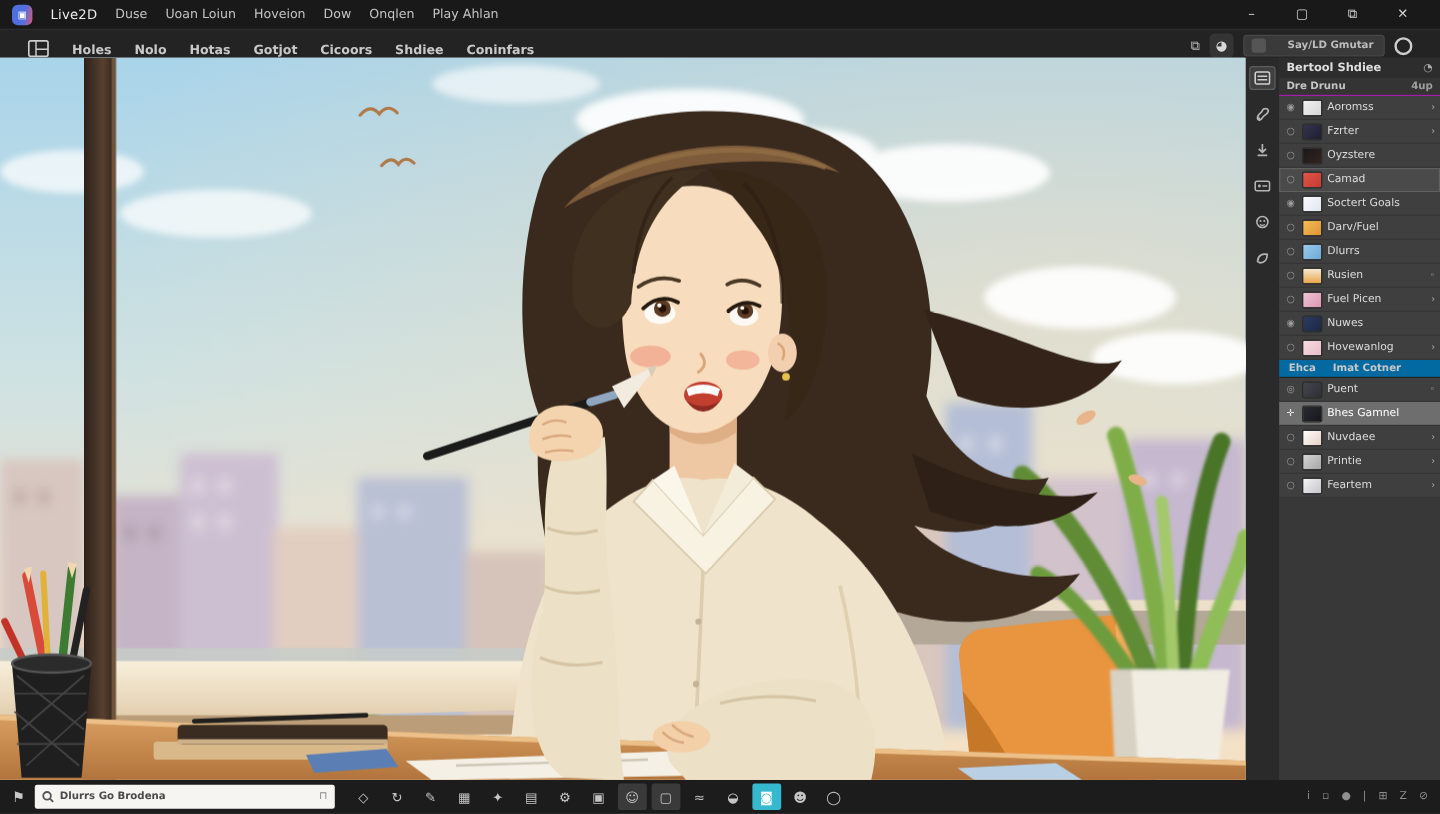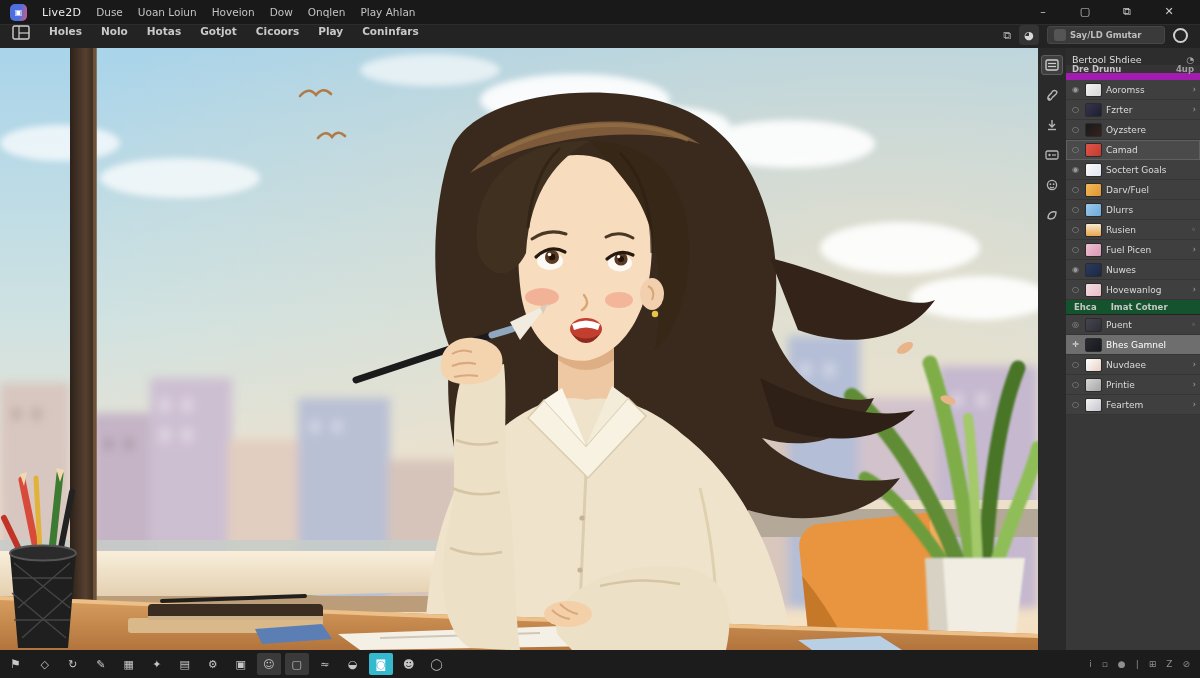--- a/index.html
+++ b/index.html
@@ -10,54 +10,54 @@
   .titlebar{height:24px;background:#191919;display:flex;align-items:center;padding:0 10px;gap:15px}
   .logo{width:17px;height:17px;border-radius:5px;flex:0 0 auto;
     background:linear-gradient(100deg,#4f6fe0 58%,#d95a78);display:flex;align-items:center;justify-content:center;
     color:#fff;font-size:8px}
   .appname{color:#ececec;font-size:11px;font-weight:normal;letter-spacing:.2px}
   .menu{color:#c3c3c3;font-size:10.5px;font-weight:normal}
   .wincontrols{margin-left:auto;display:flex;gap:0;color:#cfcfcf}
   .winbtn{width:42px;text-align:center;font-size:11px;line-height:24px}
 
   
-  .toolbar{height:24px;background:#232323;border-top:1px solid #2d2d2d;display:flex;align-items:flex-start;padding:0 12px;gap:19px}
+  .toolbar{height:24px;background:#232323;border-top:1px solid #2d2d2d;display:flex;align-items:flex-end;padding:0 23px;gap:19px}
   .tb-grid{color:#cfcfcf;display:flex;align-items:center}
   .tab{color:#c9c9c9;font-size:10.5px;font-weight:bold}
   .tb-right{margin-left:auto;display:flex;align-items:center;gap:8px}
   .tb-glyph{color:#b5b5b5;font-size:11px}
   .tb-round{width:20px;height:20px;border-radius:4px;background:#343434;display:flex;align-items:center;justify-content:center;color:#d8d8d8;font-size:11px}
-  .ws-select{background:#3a3a3a;border:1px solid #474747;border-radius:3px;height:18px;width:118px;display:flex;align-items:center;gap:4px;padding:0 6px;color:#bdbdbd;font-size:8.5px;font-weight:bold}
+  .ws-select{background:#3a3a3a;border:1px solid #474747;border-radius:3px;height:18px;width:118px;display:flex;align-items:center;gap:18px;padding:0 6px;color:#bdbdbd;font-size:8.5px;font-weight:bold}
   .ws-chip{width:12px;height:12px;border-radius:3px;background:#555;display:inline-block;flex:0 0 auto}
   .globe{width:15px;height:15px;border-radius:50%;border:2px solid #cfcfcf;position:relative;flex:0 0 auto}
 
   
   .workspace{height:602px;display:flex}
   .canvas{width:1038px;height:602px;position:relative;overflow:hidden;background:#cfe2e8}
   .canvas svg{display:block}
 
   
   .sidebar{width:162px;display:flex;background:#383838}
   .iconstrip{width:28px;background:#2a2a2a;display:flex;flex-direction:column;align-items:center;padding-top:7px;gap:10px}
   .strip-btn{width:22px;height:20px;display:flex;align-items:center;justify-content:center;color:#b5b5b5}
   .strip-btn.sel{background:#3f3f3f;border:1px solid #5e5e5e;border-radius:3px}
   .panel{flex:1;display:flex;flex-direction:column}
-  .p-header{height:17px;background:#2d2d2d;color:#dedede;display:flex;align-items:flex-end;gap:16px;padding:0 6px;font-weight:normal;font-size:9.5px}
+  .p-header{height:17px;background:#2d2d2d;color:#dedede;display:flex;align-items:center;gap:16px;padding:0 6px;font-weight:bold;font-size:9.5px}
   .p-header .hicon{margin-left:auto;color:#a8a8a8;font-size:9px}
-  .p-sub{height:15px;background:#343434;color:#c4c4c4;display:flex;align-items:center;padding:0 6px;font-size:8.5px;font-weight:bold;border-bottom:7px solid #a21caf}
+  .p-sub{height:15px;background:#343434;color:#c4c4c4;display:flex;align-items:center;padding:0 6px;font-size:8.5px;font-weight:bold;border-bottom:1px solid #a21caf}
   .p-sub .badge{margin-left:auto;color:#9f9f9f}
   .lrow{height:20px;display:flex;align-items:center;gap:4px;padding:0 4px;background:#3f3f3f;border-bottom:1px solid #353535;color:#dcdcdc}
   .lrow .vis{width:11px;color:#9a9a9a;font-size:8px;text-align:center;flex:0 0 auto}
   .thumb{width:17px;height:14px;border-radius:2px;border:1px solid #2b2b2b;flex:0 0 auto}
   .lbl{flex:1;font-size:9px;font-weight:normal;white-space:nowrap;overflow:hidden}
   .ind{color:#ababab;font-size:8px;width:8px;text-align:right;flex:0 0 auto}
   .lrow.subtle{background:#4a4a4a;outline:1px solid #606060;outline-offset:-1px}
   .lrow.selected{background:#6e6e6e;color:#fff}
   .lrow.selected .vis{color:#e8e8e8}
-  .sectabs{height:15px;background:#14532d;display:flex;align-items:center;gap:14px;padding:0 8px;color:#c8c8c8;font-weight:bold;font-size:8.5px;border-bottom:1px solid #232323}
+  .sectabs{height:15px;background:#0369a1;display:flex;align-items:center;gap:14px;padding:0 8px;color:#c8c8c8;font-weight:bold;font-size:8.5px;border-bottom:1px solid #232323}
   .p-fill{flex:1;background:#383838}
 
   
   .bottombar{height:28px;background:#1c1c1c;display:flex;align-items:center;padding:0 10px;gap:8px}
   .bb-left{color:#c9c9c9;font-size:12px}
   .search{width:250px;height:20px;background:#f6f5f2;border-radius:2px;display:flex;align-items:center;gap:5px;padding:0 6px;color:#4a4a4a}
   .search .q{font-size:8.5px;font-weight:bold;flex:1;white-space:nowrap;overflow:hidden}
   .search .hint{color:#8c8c8c;font-size:9px}
   .tools{display:flex;gap:4px;margin-left:4px}
   .tool{width:24px;height:22px;display:flex;align-items:center;justify-content:center;color:#c6c6c6;font-size:11px;border-radius:2px}
@@ -91,21 +91,21 @@
         <rect x="1" y="1" width="16" height="13" rx="1.5" fill="none" stroke="#cfcfcf" stroke-width="1.4"></rect>
         <line x1="7" y1="1" x2="7" y2="14" stroke="#cfcfcf" stroke-width="1.2"></line>
         <line x1="7" y1="8" x2="17" y2="8" stroke="#cfcfcf" stroke-width="1.2"></line>
       </svg>
   </span>
   <span class="tab">Holes</span>
   <span class="tab">Nolo</span>
   <span class="tab">Hotas</span>
   <span class="tab">Gotjot</span>
   <span class="tab">Cicoors</span>
-  <span class="tab">Play</span>
+  <span class="tab">Shdiee</span>
   <span class="tab">Coninfars</span>
   <div class="tb-right">
     <span class="tb-glyph">⧉</span>
     <span class="tb-round">◕</span>
     <div class="ws-select">
       <span class="ws-chip"></span>
       <span>Say/LD Gmutar</span>
     </div>
     <span class="globe"></span>
   </div>
@@ -526,20 +526,28 @@
         <span class="ind">›</span>
       </div>
 
       <div class="p-fill"></div>
     </div>
   </div>
 </div>
 
 <div class="bottombar">
   <span class="bb-left">⚑</span>
+  <div class="search">
+    <svg width="10" height="10" viewBox="0 0 10 10">
+        <circle cx="4.2" cy="4.2" r="3.2" fill="none" stroke="#555" stroke-width="1.5"></circle>
+        <line x1="6.6" y1="6.6" x2="9.3" y2="9.3" stroke="#555" stroke-width="1.5"></line>
+      </svg>
+    <span class="q">Dlurrs Go Brodena</span>
+    <span class="hint">⊓</span>
+  </div>
   <div class="tools">
     <span class="tool">◇</span>
     <span class="tool">↻</span>
     <span class="tool">✎</span>
     <span class="tool">▦</span>
     <span class="tool">✦</span>
     <span class="tool">▤</span>
     <span class="tool">⚙</span>
     <span class="tool">▣</span>
     <span class="tool subtle">☺</span>

